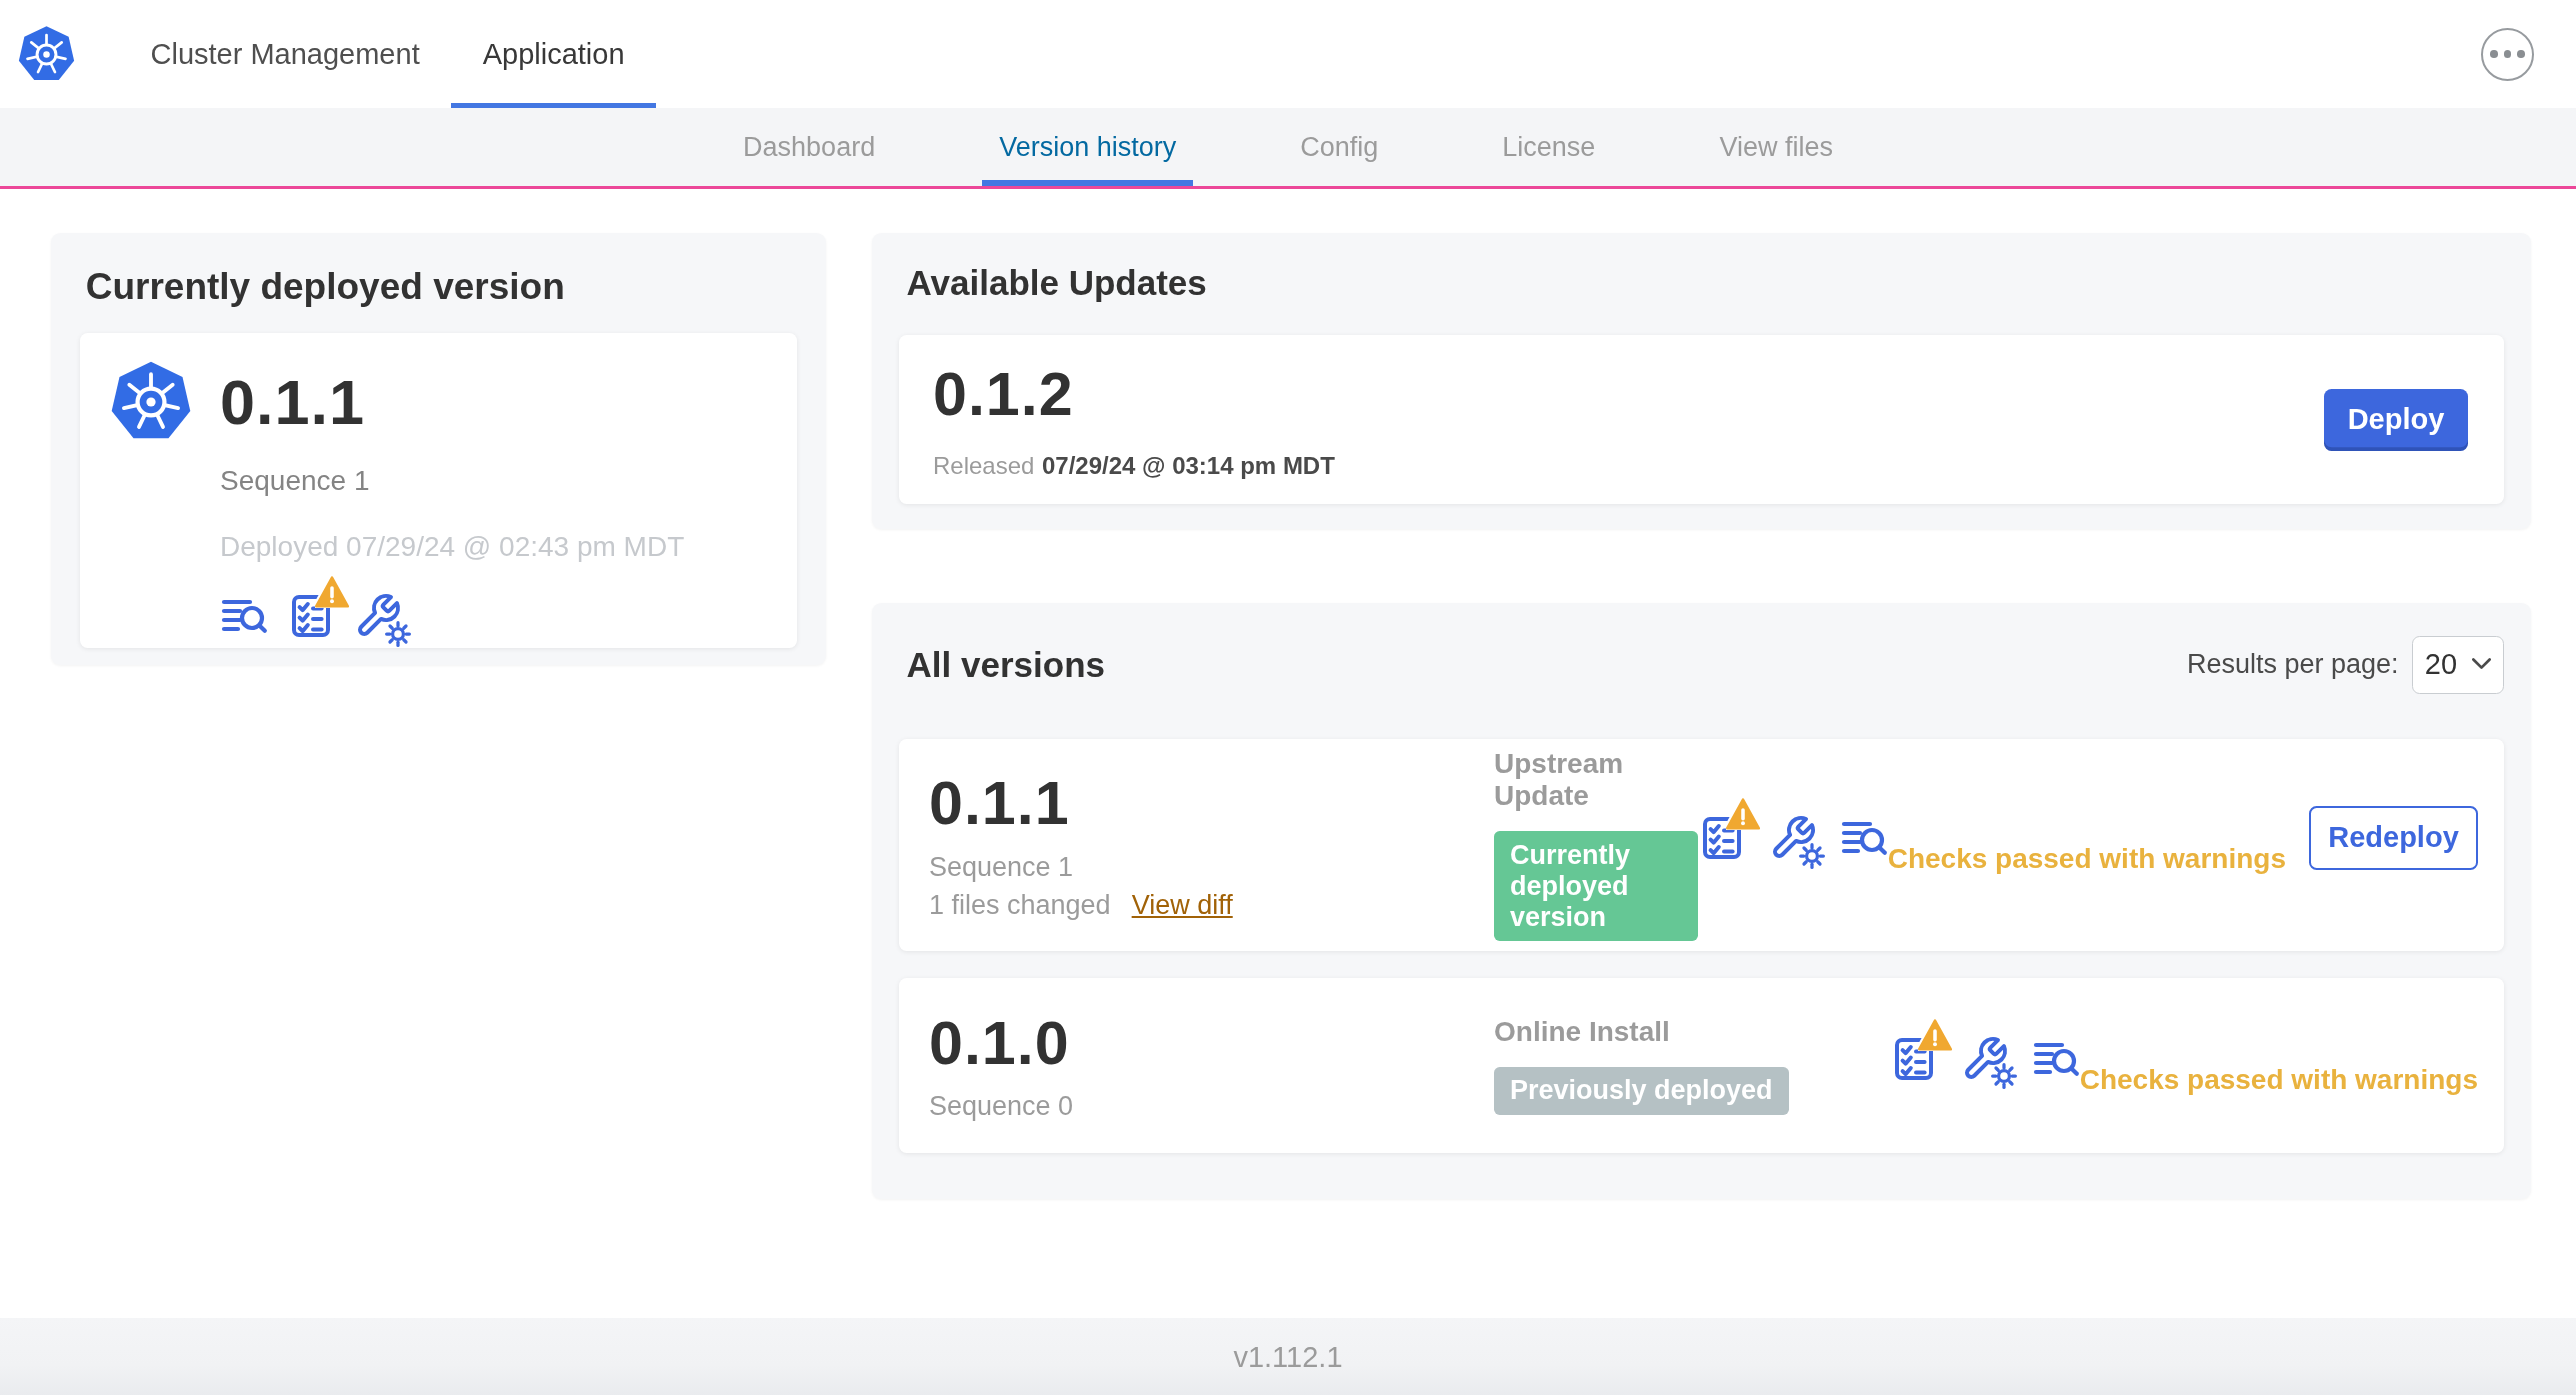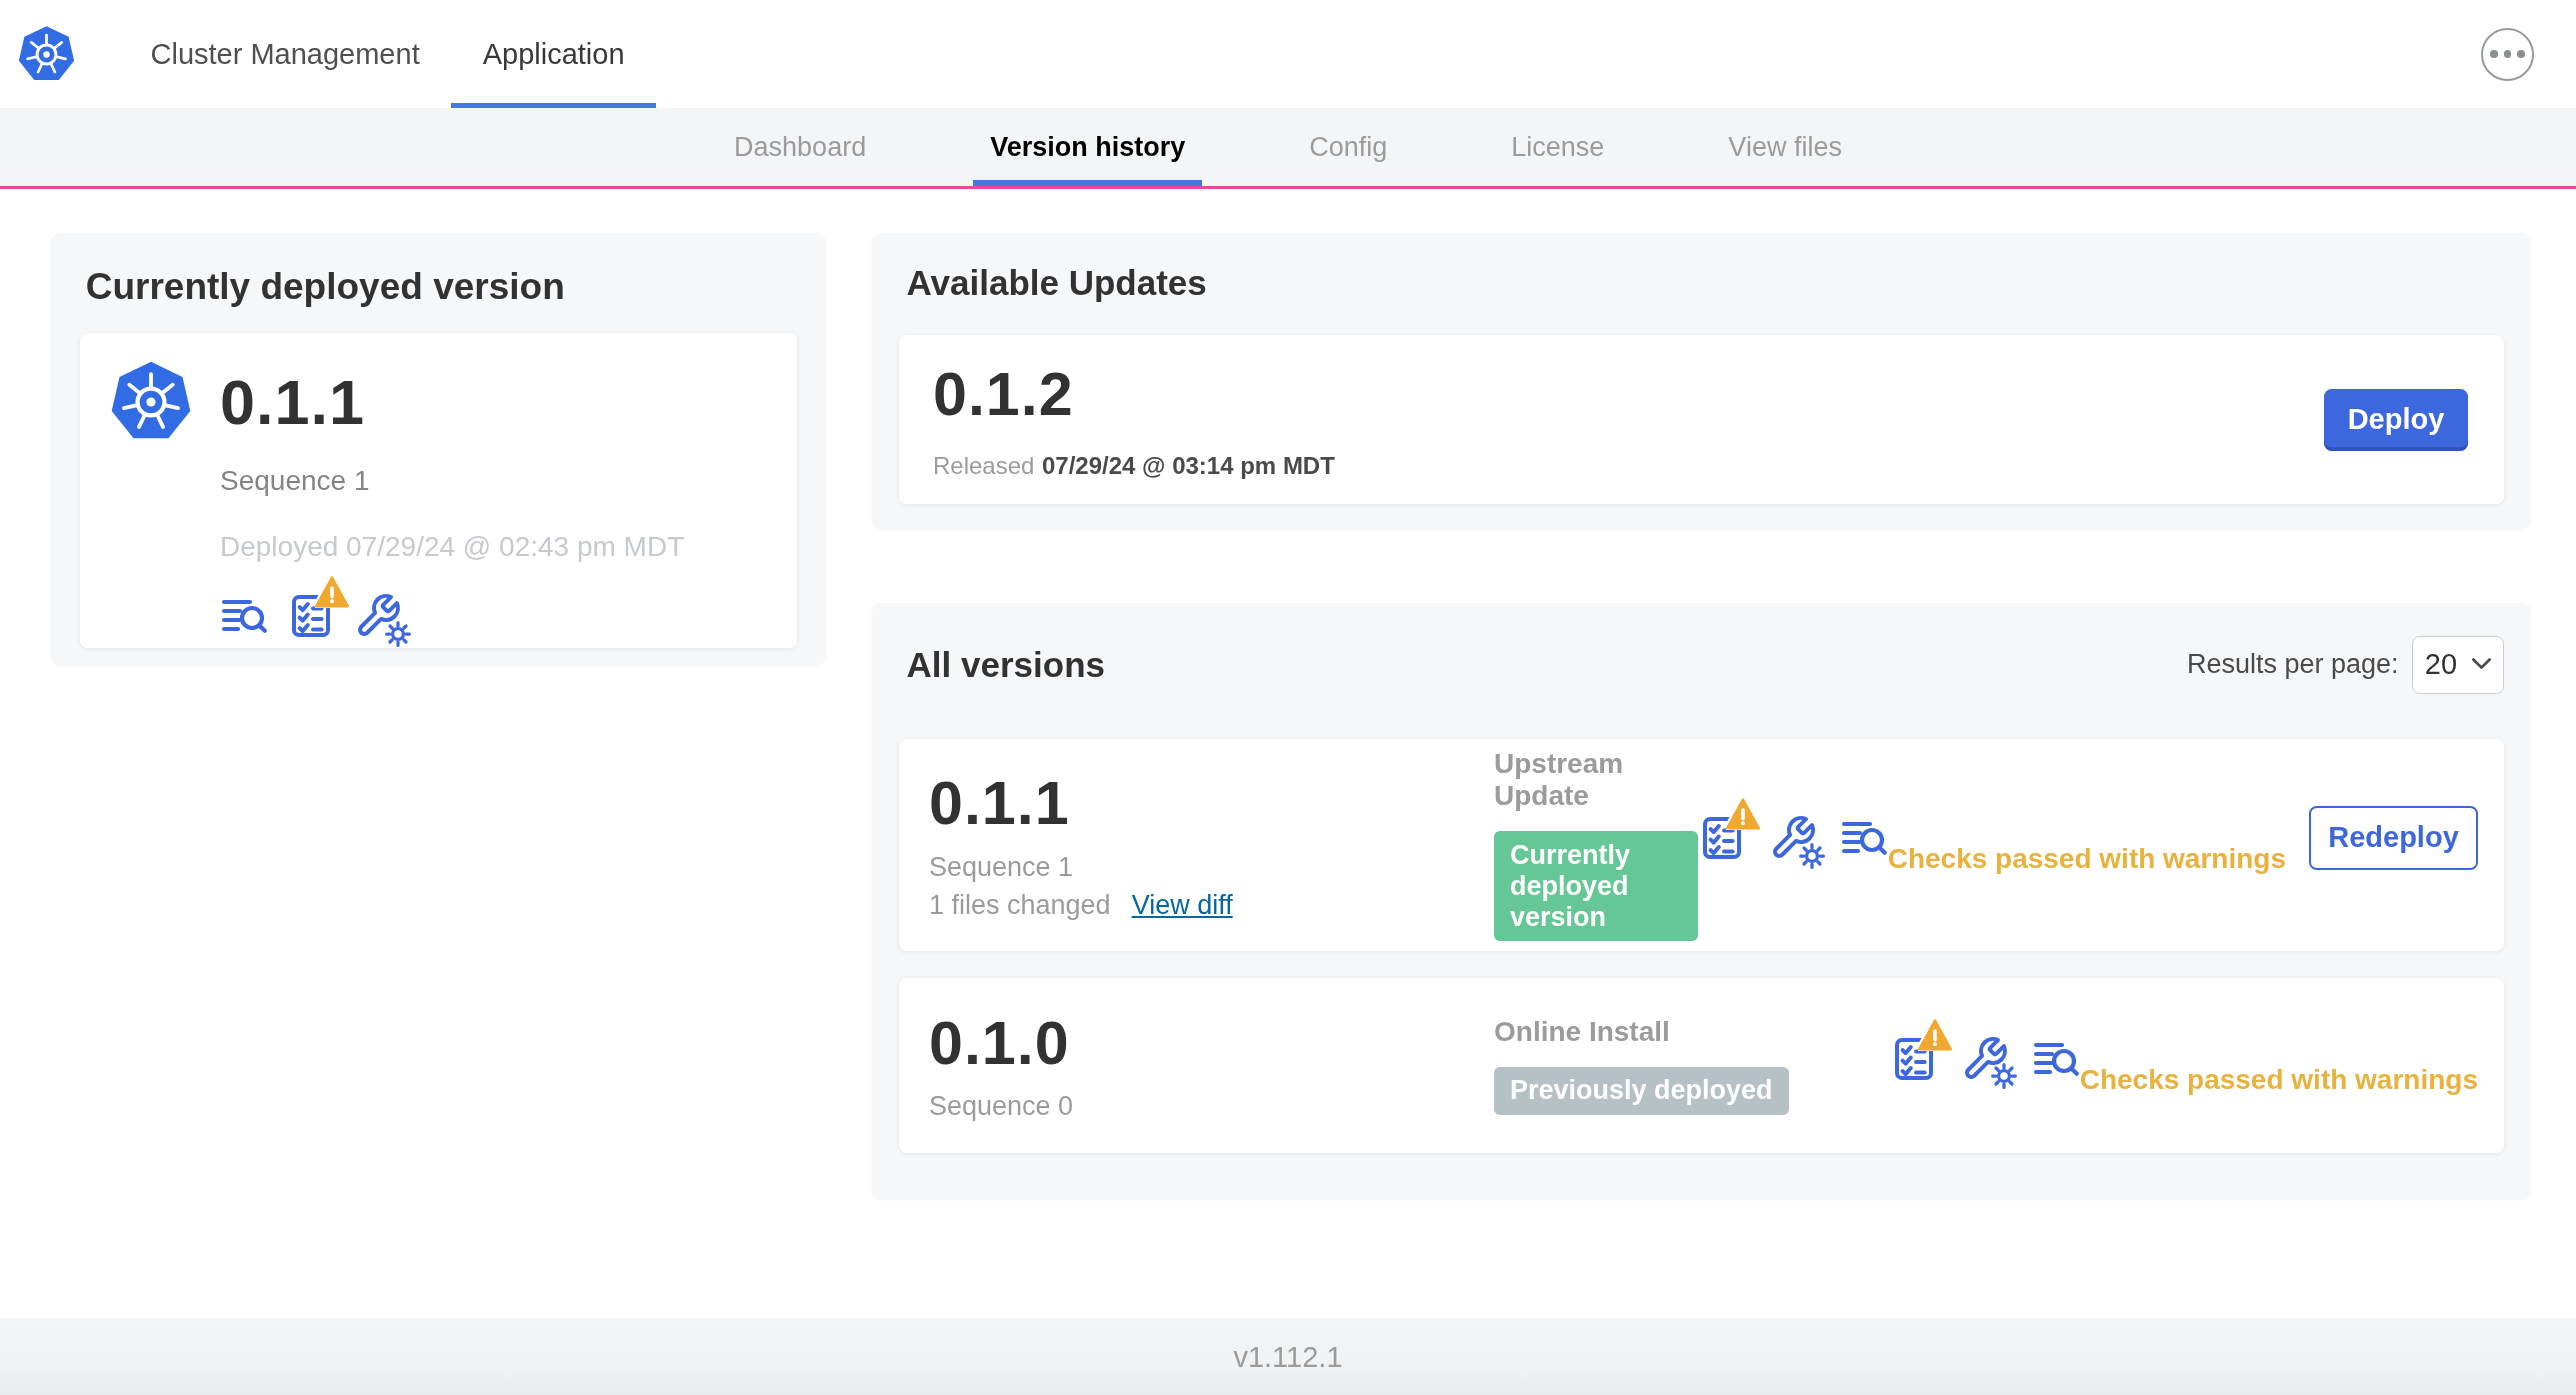--- a/index.html
+++ b/index.html
@@ -32,21 +32,21 @@
 
   
   .subnav {
     height: 81px; background: #f4f5f7; border-bottom: 3px solid #ec4899;
     display: flex; justify-content: center;
   }
   .subtab {
     display: flex; align-items: center; padding: 6.7px 17px 0 17px; margin: 0 45px;
     font-size: 27px; color: #9b9b9b; cursor: pointer; border-bottom: 6.7px solid transparent;
   }
-  .subtab.active { color: #000000; font-weight: 700; border-bottom-color: #4377e2; }
+  .subtab.active { color: #0369a1; font-weight: 400; border-bottom-color: #4377e2; }
 
   
   main { display: flex; padding: 44px 45px 0 51px; gap: 46px; align-items: flex-start; }
   .panel { background: #f6f7f9; border-radius: 9.5px; box-shadow: 0 1px 2.9px rgba(0,0,0,0.05); }
   .card  { background: #ffffff; border-radius: 7.6px; box-shadow: 0 1px 4.8px rgba(0,0,0,0.08); }
   .panel-title { font-size: 35px; font-weight: 700; color: #323232; }
 
   
   .current-panel { width: 775px; height: 432px; flex: none; padding: 31px 29px; }
   .current-panel .panel-title { margin: 1.9px 0 25px 5.7px; font-size: 37px; }
@@ -96,21 +96,21 @@
   .select svg { width: 19px; height: 12.4px; display: block; }
 
   .version-row { display: flex; align-items: center; padding: 0 26px 0 30px; }
   .version-row.row-1 { margin-top: 45px; height: 212px; }
   .version-row.row-2 { margin-top: 27px; height: 175px; }
   .vr-left { width: 565px; flex: none; }
   .vr-left .ver-big { font-size: 61px; }
   .vr-seq { font-size: 27px; color: #9b9b9b; margin-top: 13.4px; }
   .vr-files { display: flex; align-items: baseline; gap: 21px; margin-top: 7.6px; }
   .vr-files .files-label { font-size: 27px; color: #9b9b9b; }
-  .link { font-size: 27px; color: #0369a1; font-weight: 500; text-decoration: underline; cursor: pointer; }
+  .link { font-size: 27px; color: #a16207; font-weight: 500; text-decoration: underline; cursor: pointer; }
   .vr-mid { flex: 1; }
   .vr-source { font-size: 28px; font-weight: 700; color: #9b9b9b; }
   .badge {
     display: inline-block; margin-top: 19px; padding: 8.6px 16px; border-radius: 5.7px;
     color: #fff; font-size: 27px; font-weight: 700;
   }
   .badge-green { background: #65c795; }
   .badge-gray  { background: #b5c1c4; }
   .vr-right { display: flex; align-items: flex-start; }
   .checks-col { display: flex; flex-direction: row; align-items: flex-start; }

